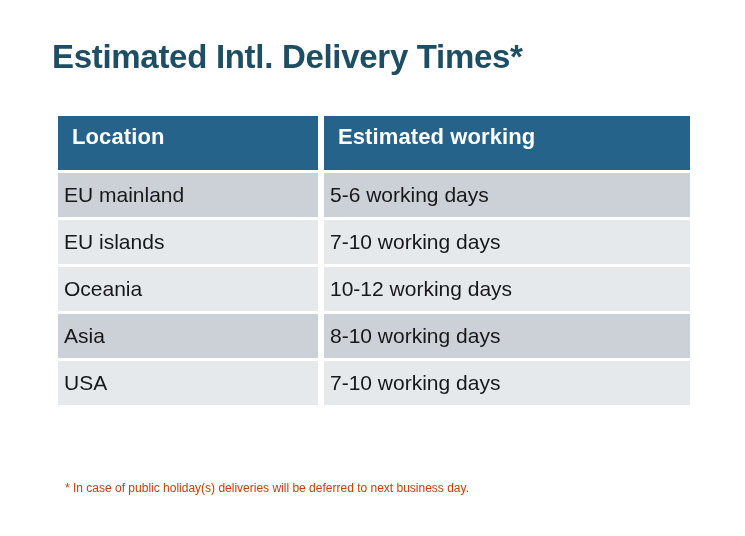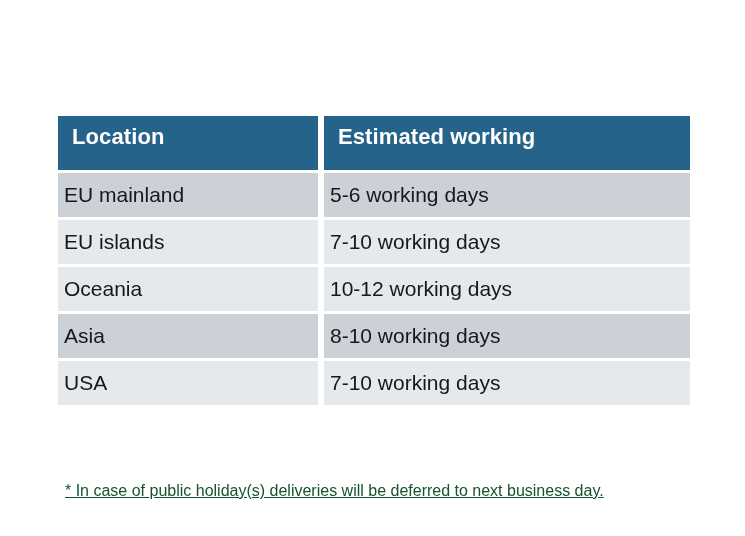--- a/index.html
+++ b/index.html
@@ -65,32 +65,32 @@
     vertical-align: middle;
     white-space: nowrap;
   }
   .delivery-table tr.row-dark td { background: #ccd1d8; }
   .delivery-table tr.row-light td { background: #e6e9ec; }
 
   .table-footnote {
     position: absolute;
     left: 65px;
     top: 481px;
-    font-size: 16px;
-    color: #14532d;
+    font-size: 12px;
+    color: #c2410c;
     white-space: nowrap;
     line-height: 1.3;
-    text-decoration: underline;
   }
 </style>
 </head>
 <body>
 
 <div class="page">
 
+  <div class="page-title">Estimated Intl. Delivery Times*</div>
 
   <table class="delivery-table">
     <colgroup>
       <col class="col-location">
       <col class="col-delivery">
     </colgroup>
     <thead>
       <tr>
         <th>Location</th>
         <th>Estimated working</th>

